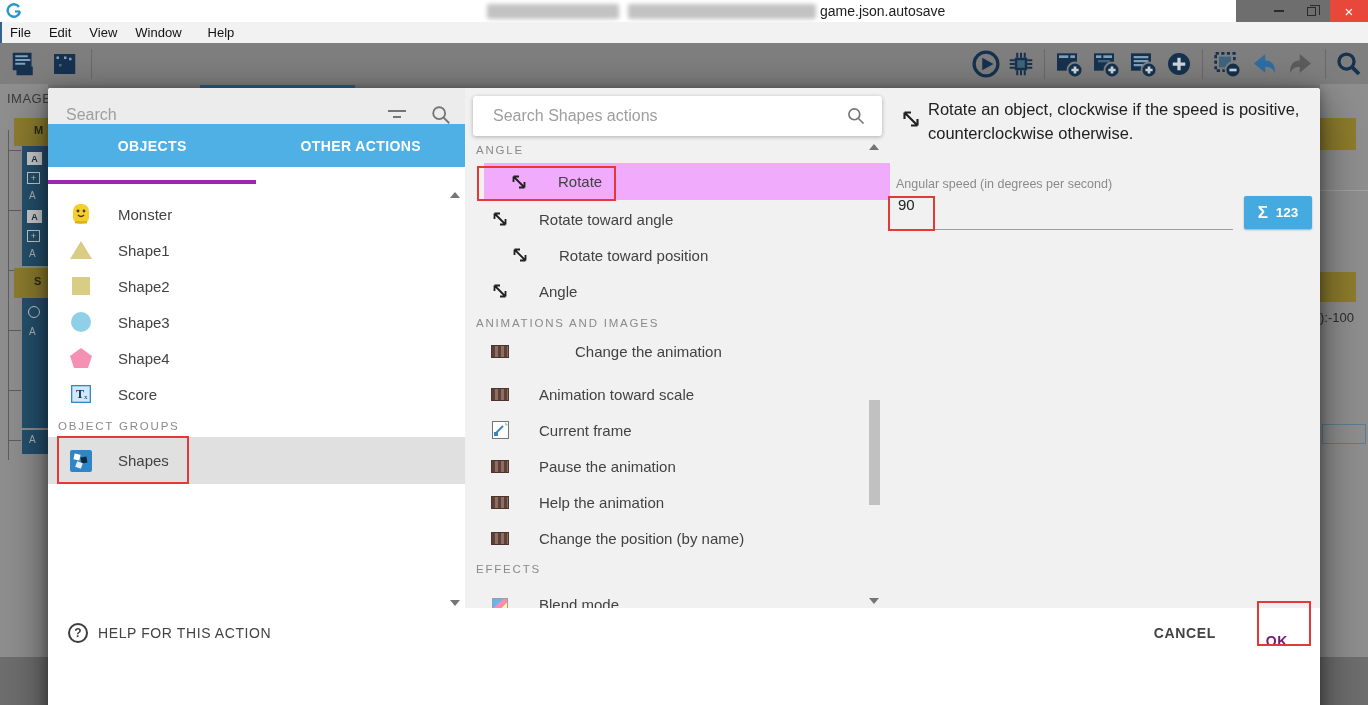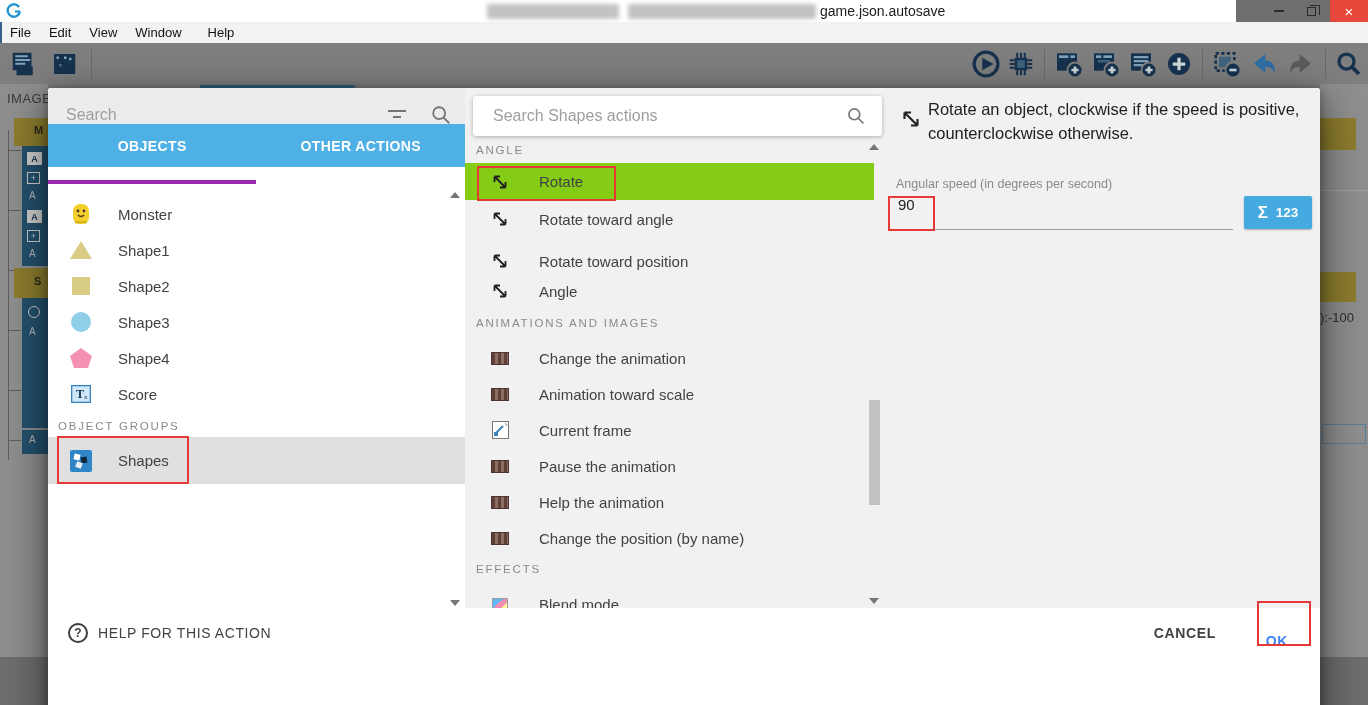--- a/index.html
+++ b/index.html
@@ -78,21 +78,21 @@
   .lp-scroll-down { position:absolute; left:402px; top:512px; }
 
   
   .mp-search { position:absolute; left:8px; top:8px; width:409px; height:40px; background:#ffffff;
     border-radius:3px; box-shadow:0 1px 4px rgba(0,0,0,0.28); display:flex; align-items:center; }
   .mp-search input { border:none; outline:none; background:transparent; font-size:16px; color:#424242;
     margin-left:20px; width:330px; font-family:"Liberation Sans",sans-serif; }
   .mp-search input::placeholder { color:#9e9e9e; }
   .mp-mag { position:absolute; right:16px; top:10px; }
   .act-row { position:absolute; left:0; width:409px; height:36px; display:flex; align-items:center; }
-  .act-row.selected { background:#84cc16; height:37px; }
+  .act-row.selected { background:#f0abfc; height:37px;margin-left:19px; }
   .act-icon { width:26px; margin-left:22px; display:flex; justify-content:center; }
   .act-label { margin-left:26px; font-size:15px; color:#424242; }
   .mp-scrolltrack { position:absolute; left:402px; top:54px; width:15px; height:466px; }
   .mp-thumb { position:absolute; left:2px; top:258px; width:11px; height:105px; background:#c1c1c1; }
 
   .tri-up { width:0; height:0; border-left:5px solid transparent; border-right:5px solid transparent;
     border-bottom:6px solid #757575; }
   .tri-down { width:0; height:0; border-left:5px solid transparent; border-right:5px solid transparent;
     border-top:6px solid #757575; }
 
@@ -108,21 +108,21 @@
   .expr-sigma { font-size:17px; font-weight:bold; }
   .expr-num { font-size:13.5px; font-weight:bold; }
 
   
   .help-btn { display:flex; align-items:center; margin-left:20px; gap:10px; }
   .help-circle { width:20px; height:20px; border:2px solid #3c3c3c; border-radius:50%; color:#3c3c3c;
     font-size:12px; font-weight:bold; display:flex; align-items:center; justify-content:center; }
   .help-label { font-size:14px; color:#424242; letter-spacing:0.6px; }
   .footer-right { position:absolute; right:18px; display:flex; align-items:center; gap:26px; }
   .cancel-btn { font-size:14px; font-weight:bold; color:#424242; letter-spacing:0.6px; padding:8px 10px; }
-  .ok-btn { font-size:14px; font-weight:bold; color:#3b82f6; letter-spacing:0.6px; padding:8px 14px;margin-top:16px; }
+  .ok-btn { font-size:14px; font-weight:bold; color:#701a75; letter-spacing:0.6px; padding:8px 14px;margin-top:16px; }
 
   
   .anno { position:absolute; border:2px solid #e53935; z-index:60; pointer-events:none; }
 
   
   .shape-tri { width:0; height:0; border-left:11px solid transparent; border-right:11px solid transparent;
     border-bottom:18px solid #d9cc85; }
   .shape-sq { width:18px; height:18px; background:#d9cc85; }
   .shape-circ { width:20px; height:20px; border-radius:50%; background:#90cfe8; }
   .icon-film { width:18px; height:13px; border:1px solid #4e342e;
@@ -390,40 +390,40 @@
       <span class="act-label">Rotate</span>
     </div>
     <div class="act-row" style="top:113px;">
       <span class="act-icon">
         <svg width="22" height="22" viewBox="0 0 24 24" stroke="#212121" stroke-width="2" fill="none">
           <path d="M6 6 L18 18 M6 6 L12 6 M6 6 L6 12 M18 18 L18 12 M18 18 L12 18"></path>
         </svg>
       </span>
       <span class="act-label">Rotate toward angle</span>
     </div>
-    <div class="act-row" style="top:155px;">
+    <div class="act-row" style="top:149px;padding-left:20px;">
       <span class="act-icon">
         <svg width="22" height="22" viewBox="0 0 24 24" stroke="#212121" stroke-width="2" fill="none">
           <path d="M6 6 L18 18 M6 6 L12 6 M6 6 L6 12 M18 18 L18 12 M18 18 L12 18"></path>
         </svg>
       </span>
       <span class="act-label">Rotate toward position</span>
     </div>
     <div class="act-row" style="top:185px;">
       <span class="act-icon">
         <svg width="22" height="22" viewBox="0 0 24 24" stroke="#212121" stroke-width="2" fill="none">
           <path d="M6 6 L18 18 M6 6 L12 6 M6 6 L6 12 M18 18 L18 12 M18 18 L12 18"></path>
         </svg>
       </span>
       <span class="act-label">Angle</span>
     </div>
 
     <div class="sec-header" style="left:11px;top:229px;">ANIMATIONS AND IMAGES</div>
 
-    <div class="act-row" style="top:252px;">
+    <div class="act-row" style="top:245px;gap:36px;">
       <span class="act-icon">
           <span class="icon-film"></span>
         </span>
       <span class="act-label">Change the animation</span>
     </div>
     <div class="act-row" style="top:288px;">
       <span class="act-icon">
           <span class="icon-film"></span>
         </span>
       <span class="act-label">Animation toward scale</span>

